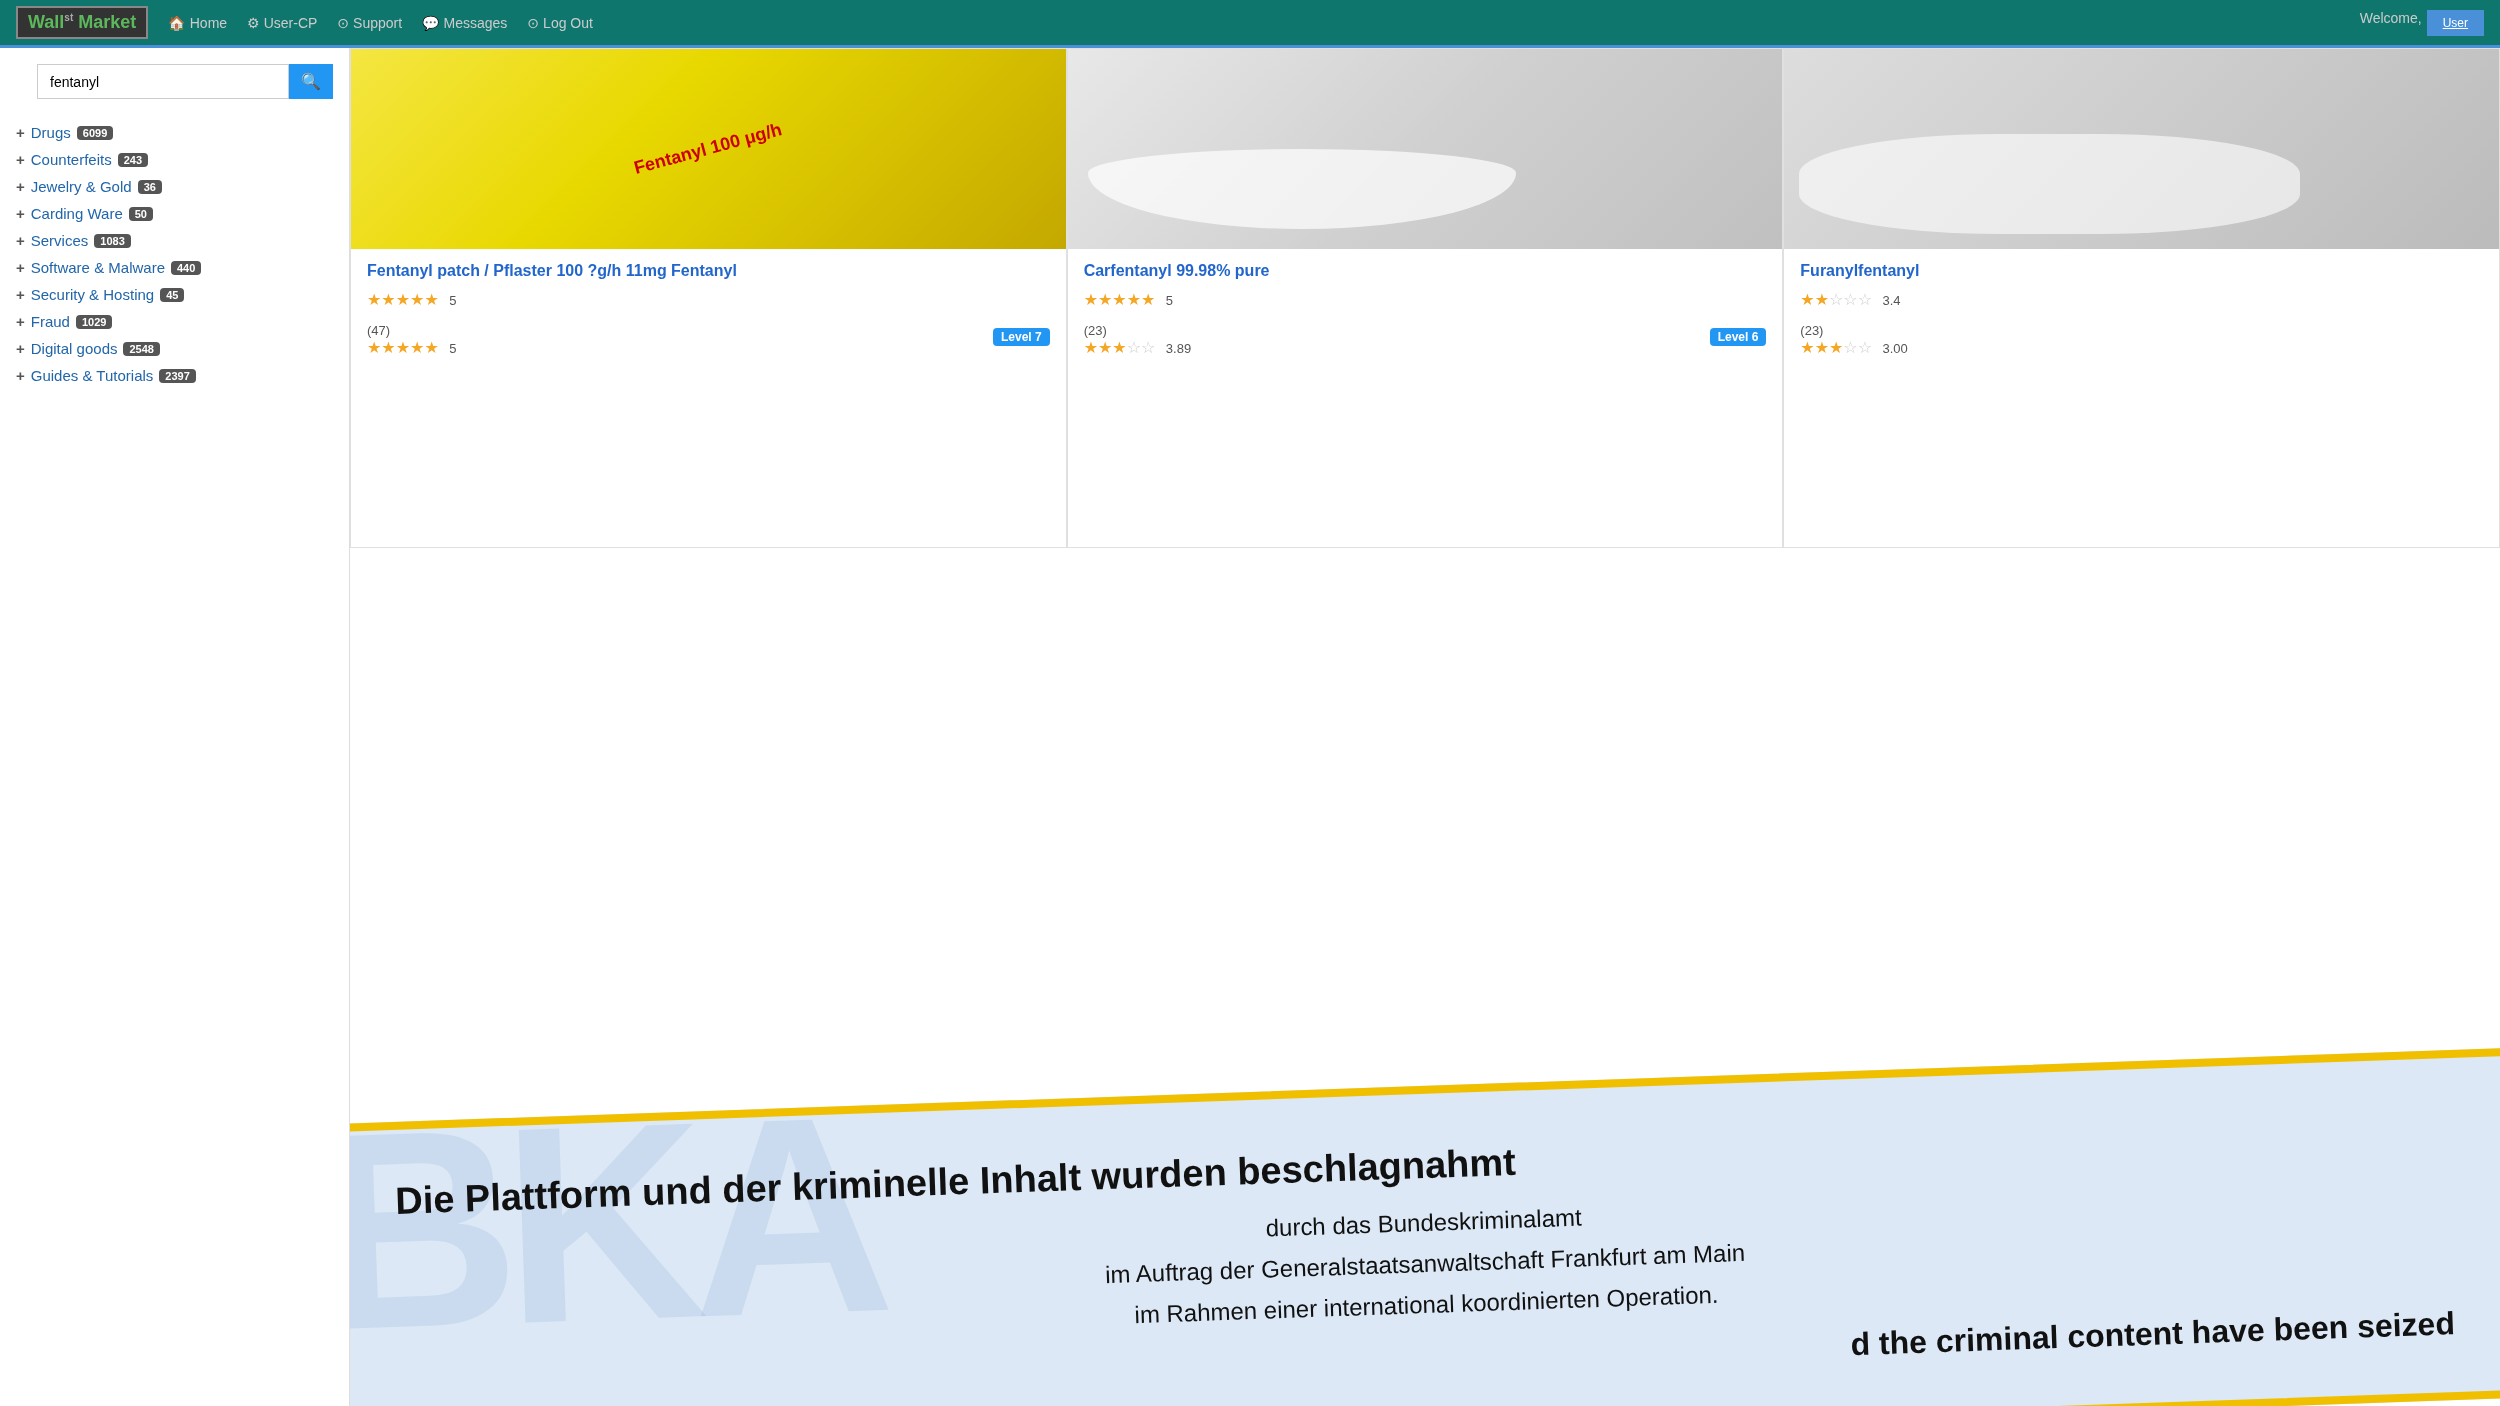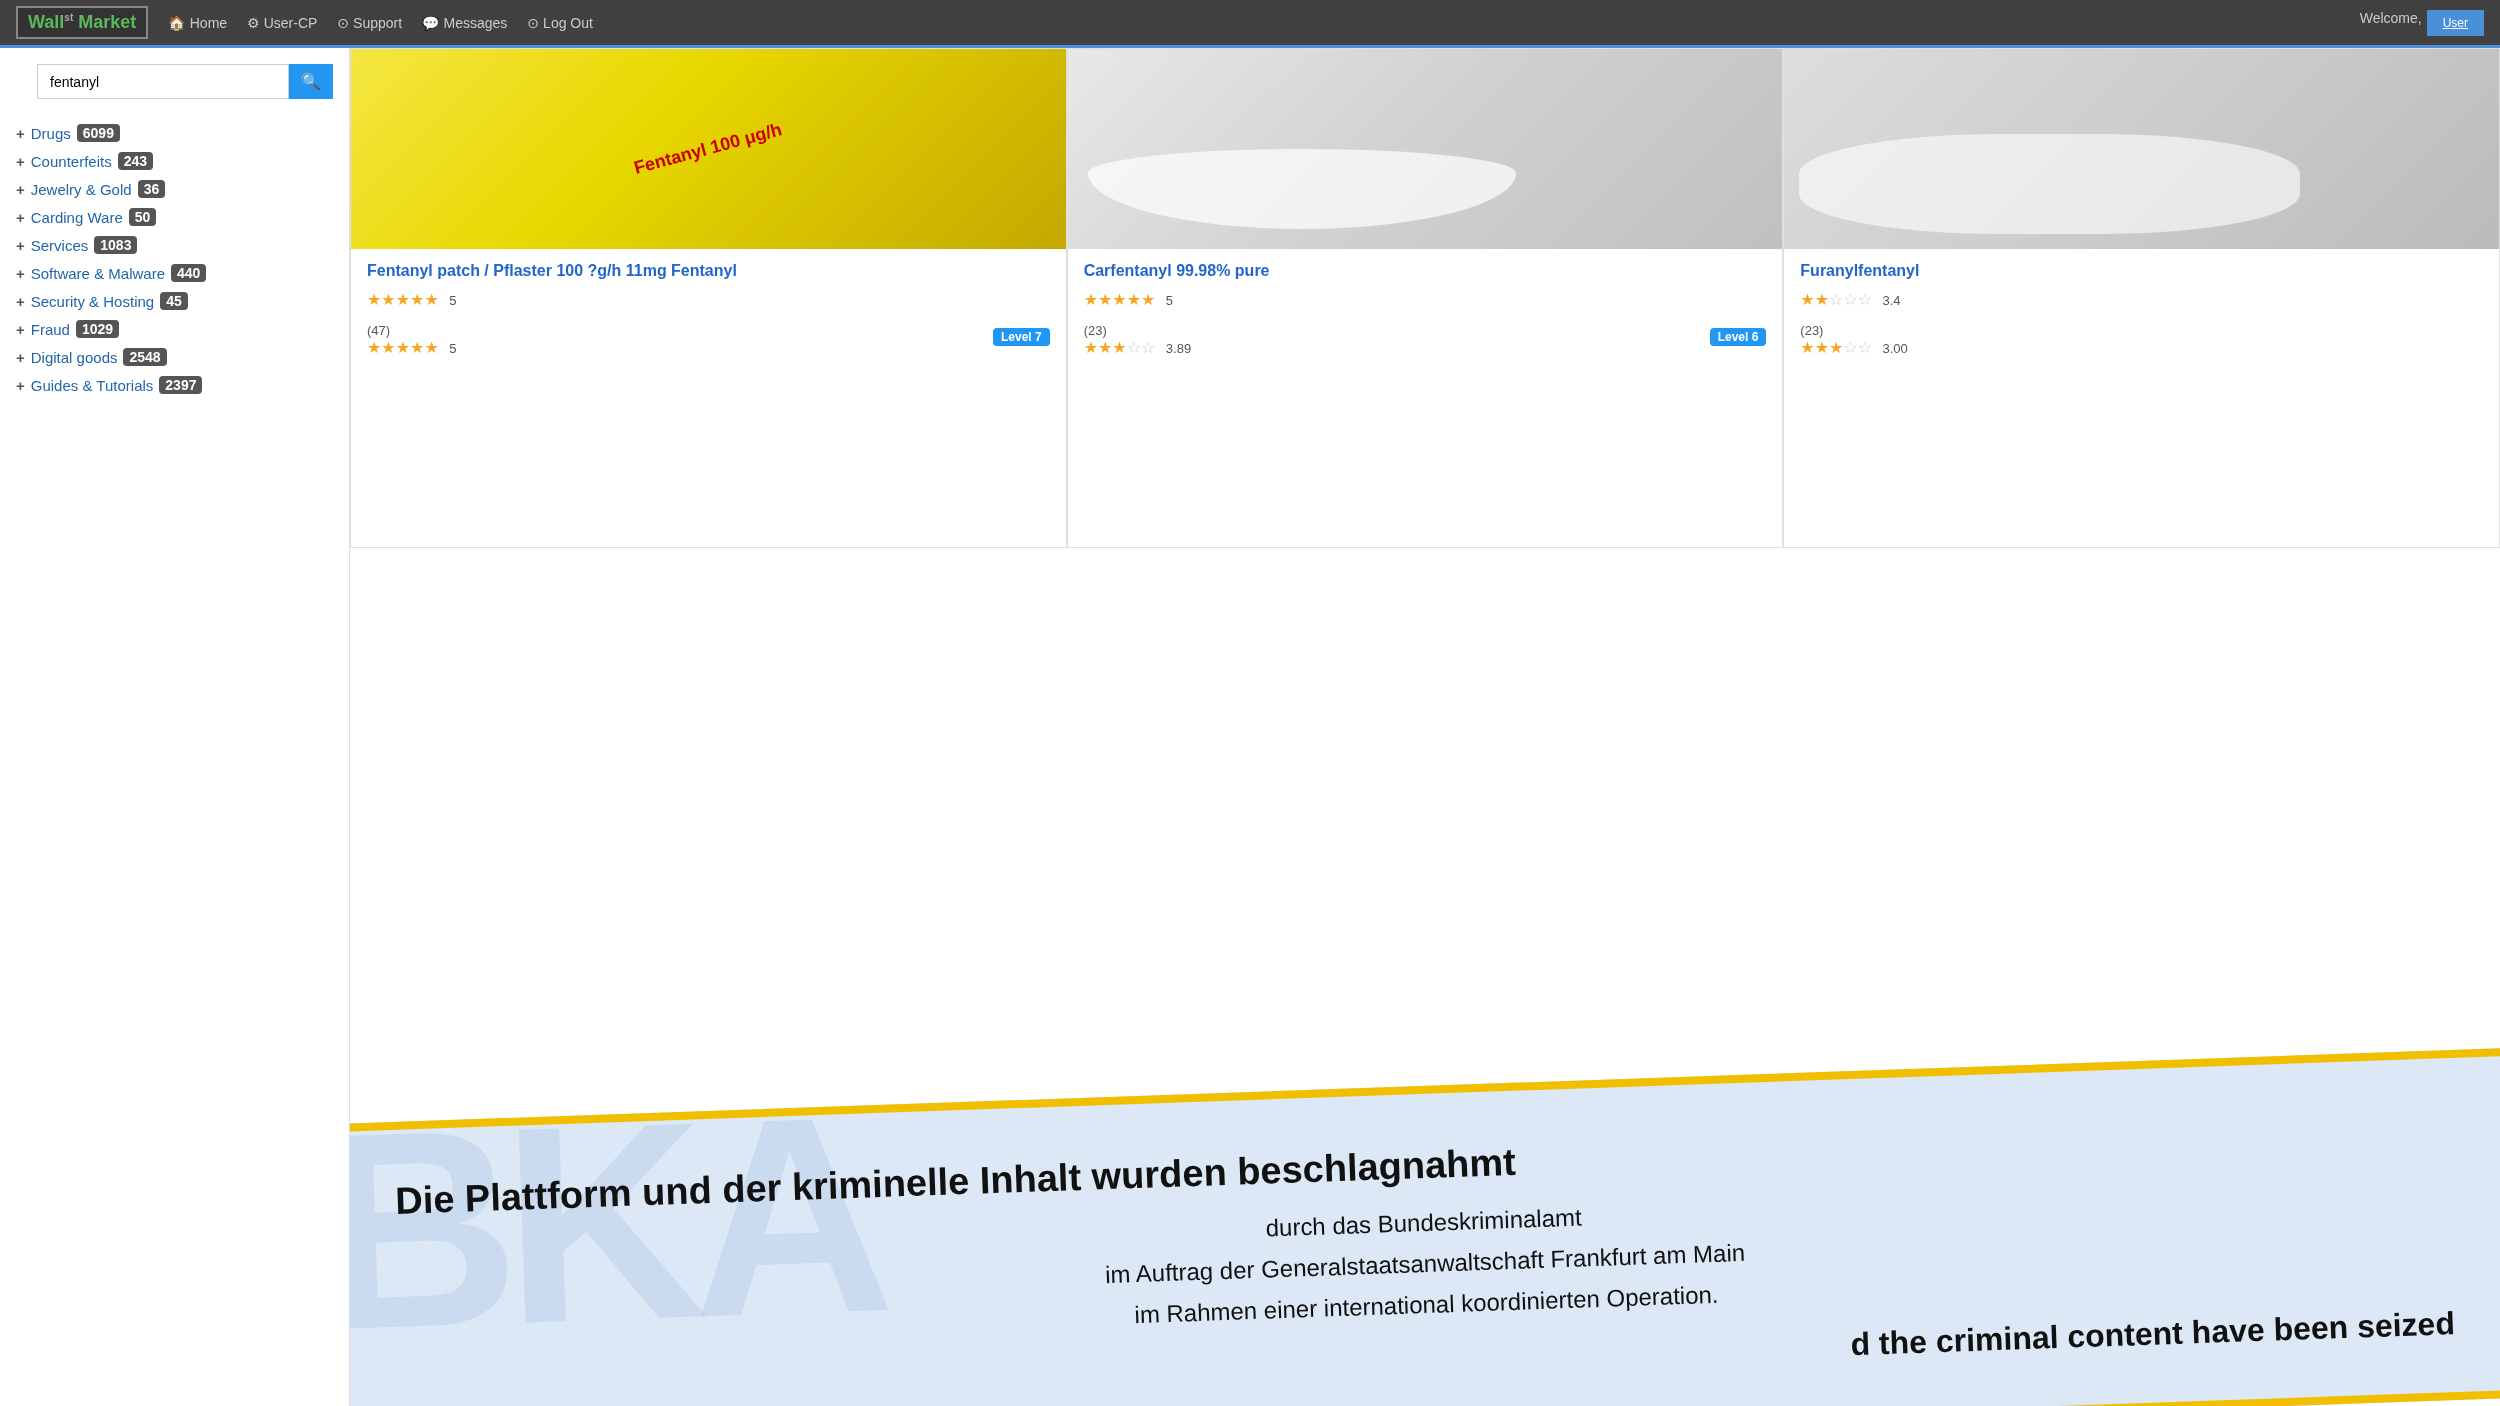--- a/index.html
+++ b/index.html
@@ -1,20 +1,20 @@
 <!DOCTYPE html>
 <html><head>
   <meta charset="utf-8">
   <style>
     * { margin: 0; padding: 0; box-sizing: border-box; }
     body { font-family: Arial, sans-serif; background: #f0f0f0; overflow: hidden; }
 
     
     .header {
-      background: #404040;
+      background: #0f766e;
       display: flex;
       align-items: center;
       padding: 0 16px;
       height: 48px;
       border-bottom: 3px solid #4a90d9;
     }
     .logo {
       background: #333;
       border: 2px solid #888;
       padding: 4px 10px;
@@ -107,21 +107,21 @@
       display: flex;
       align-items: center;
       gap: 6px;
     }
     .cat-plus { color: #555; font-weight: bold; }
     .badge {
       background: #555;
       color: white;
       border-radius: 4px;
       padding: 1px 6px;
-      font-size: 14px;
+      font-size: 11px;
       font-weight: bold;
     }
 
     
     .content-area {
       flex: 1;
       background: white;
       overflow: hidden;
       position: relative;
     }

